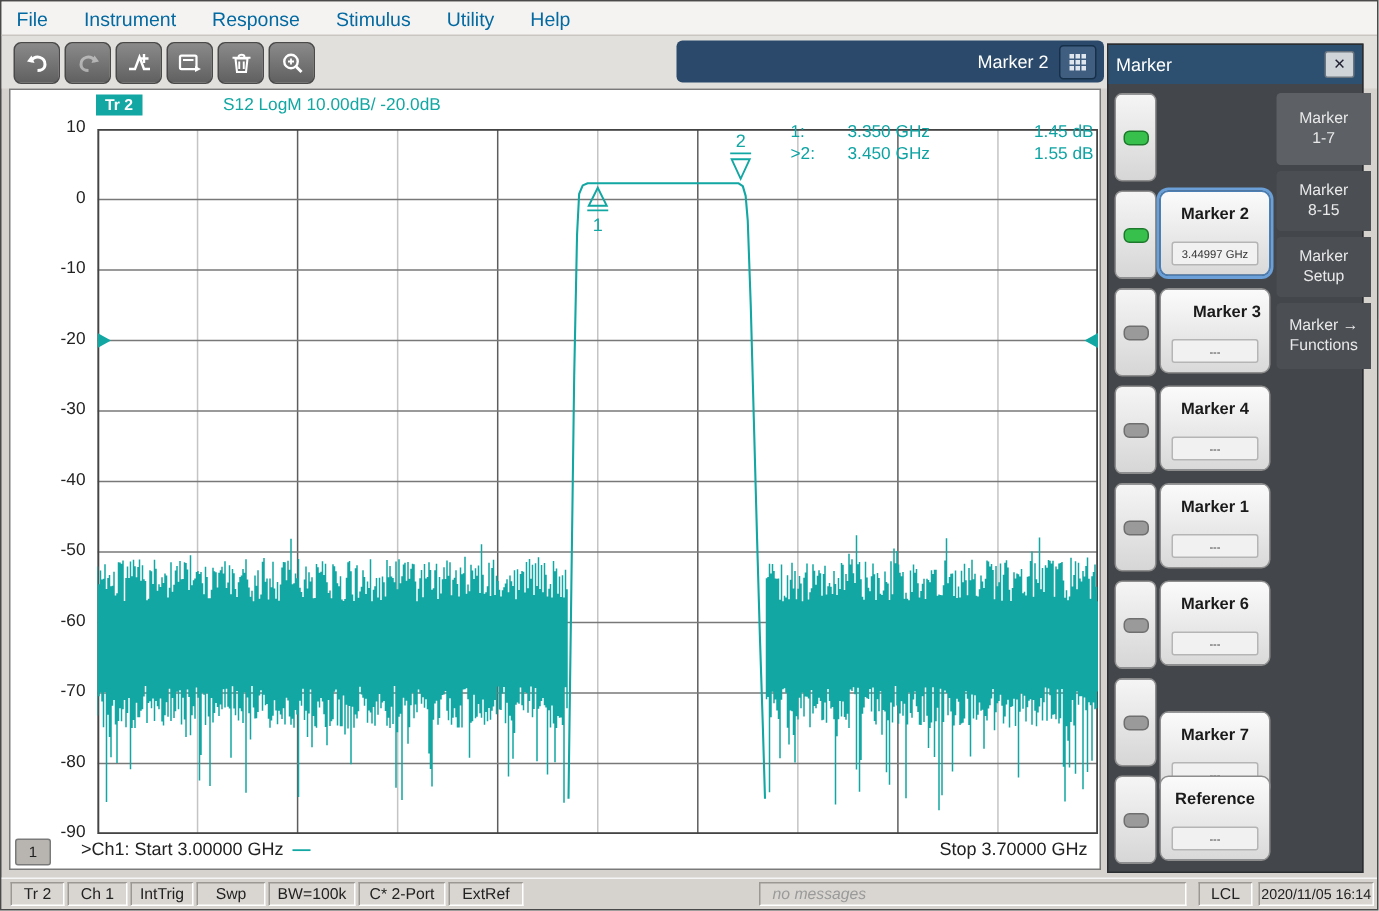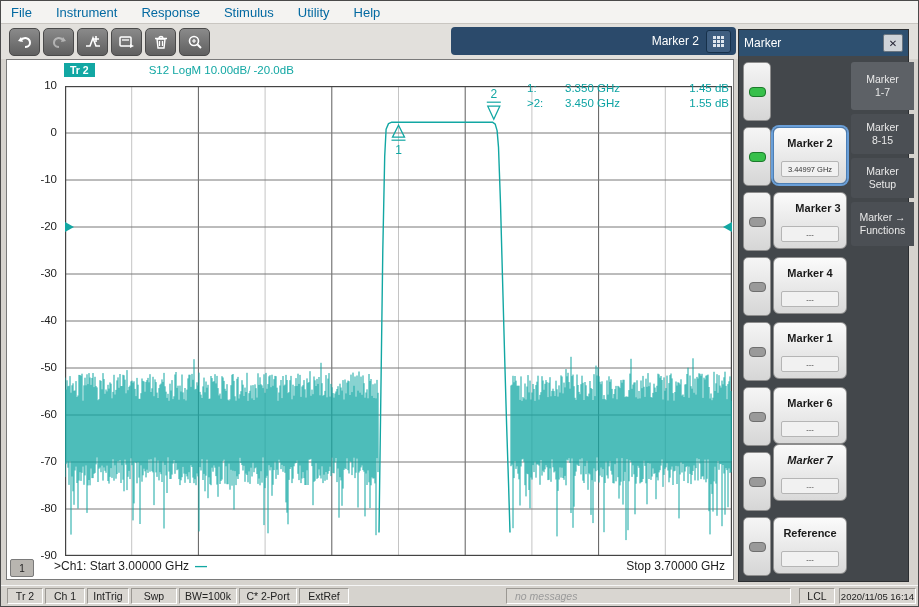--- a/index.html
+++ b/index.html
@@ -238,21 +238,21 @@
       <div class="prow-toggle" style="top: 357px;">
         <span class="led off"></span>
       </div>
       <div class="prow-btn" style="top: 357px;">
         <span class="pname">Marker 6</span>
         <span class="pval">---</span>
       </div>
       <div class="prow-toggle" style="top: 422px;">
         <span class="led off"></span>
       </div>
-      <div class="prow-btn" style="top: 414px; font-style: italic;">
+      <div class="prow-btn" style="top: 444px;">
         <span class="pname">Marker 7</span>
         <span class="pval">---</span>
       </div>
       <div class="prow-toggle" style="top: 487px;">
         <span class="led off"></span>
       </div>
       <div class="prow-btn" style="top: 487px;">
         <span class="pname">Reference</span>
         <span class="pval">---</span>
       </div>

